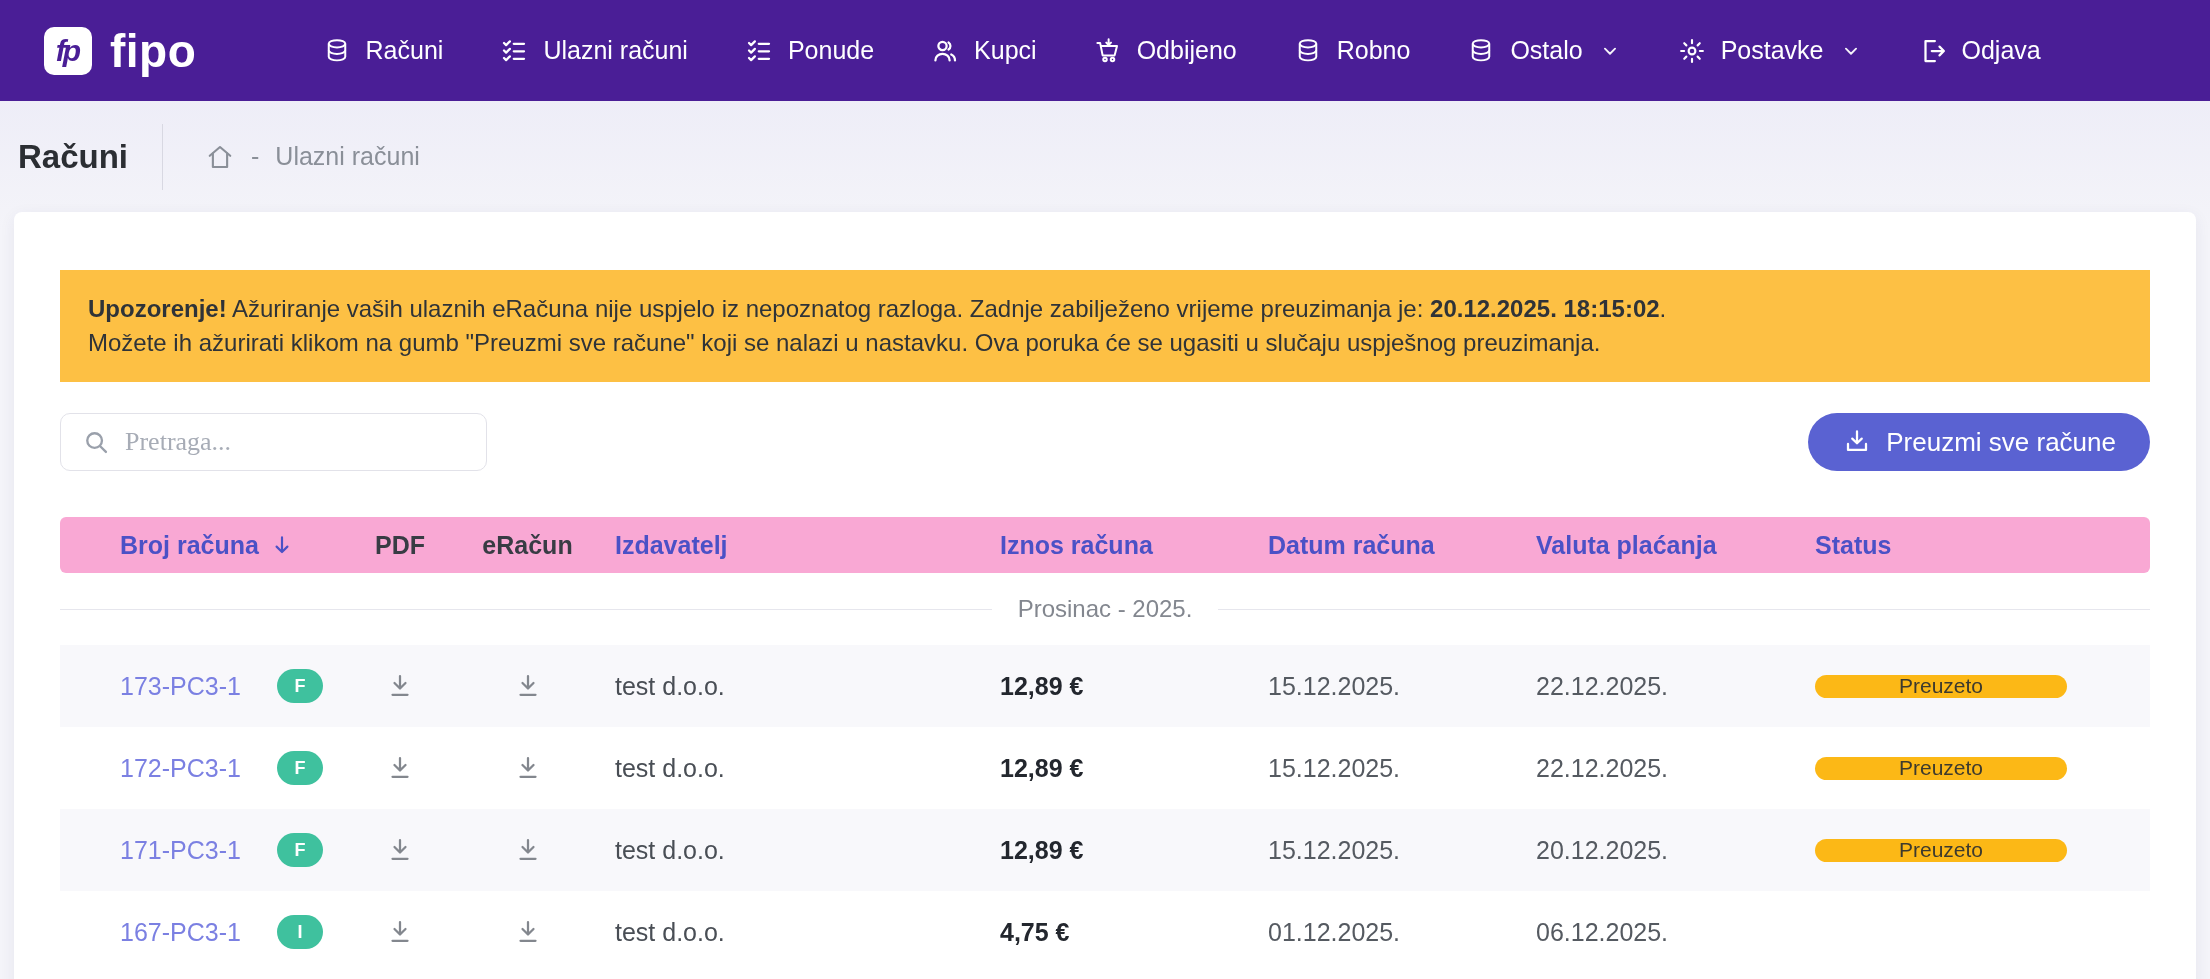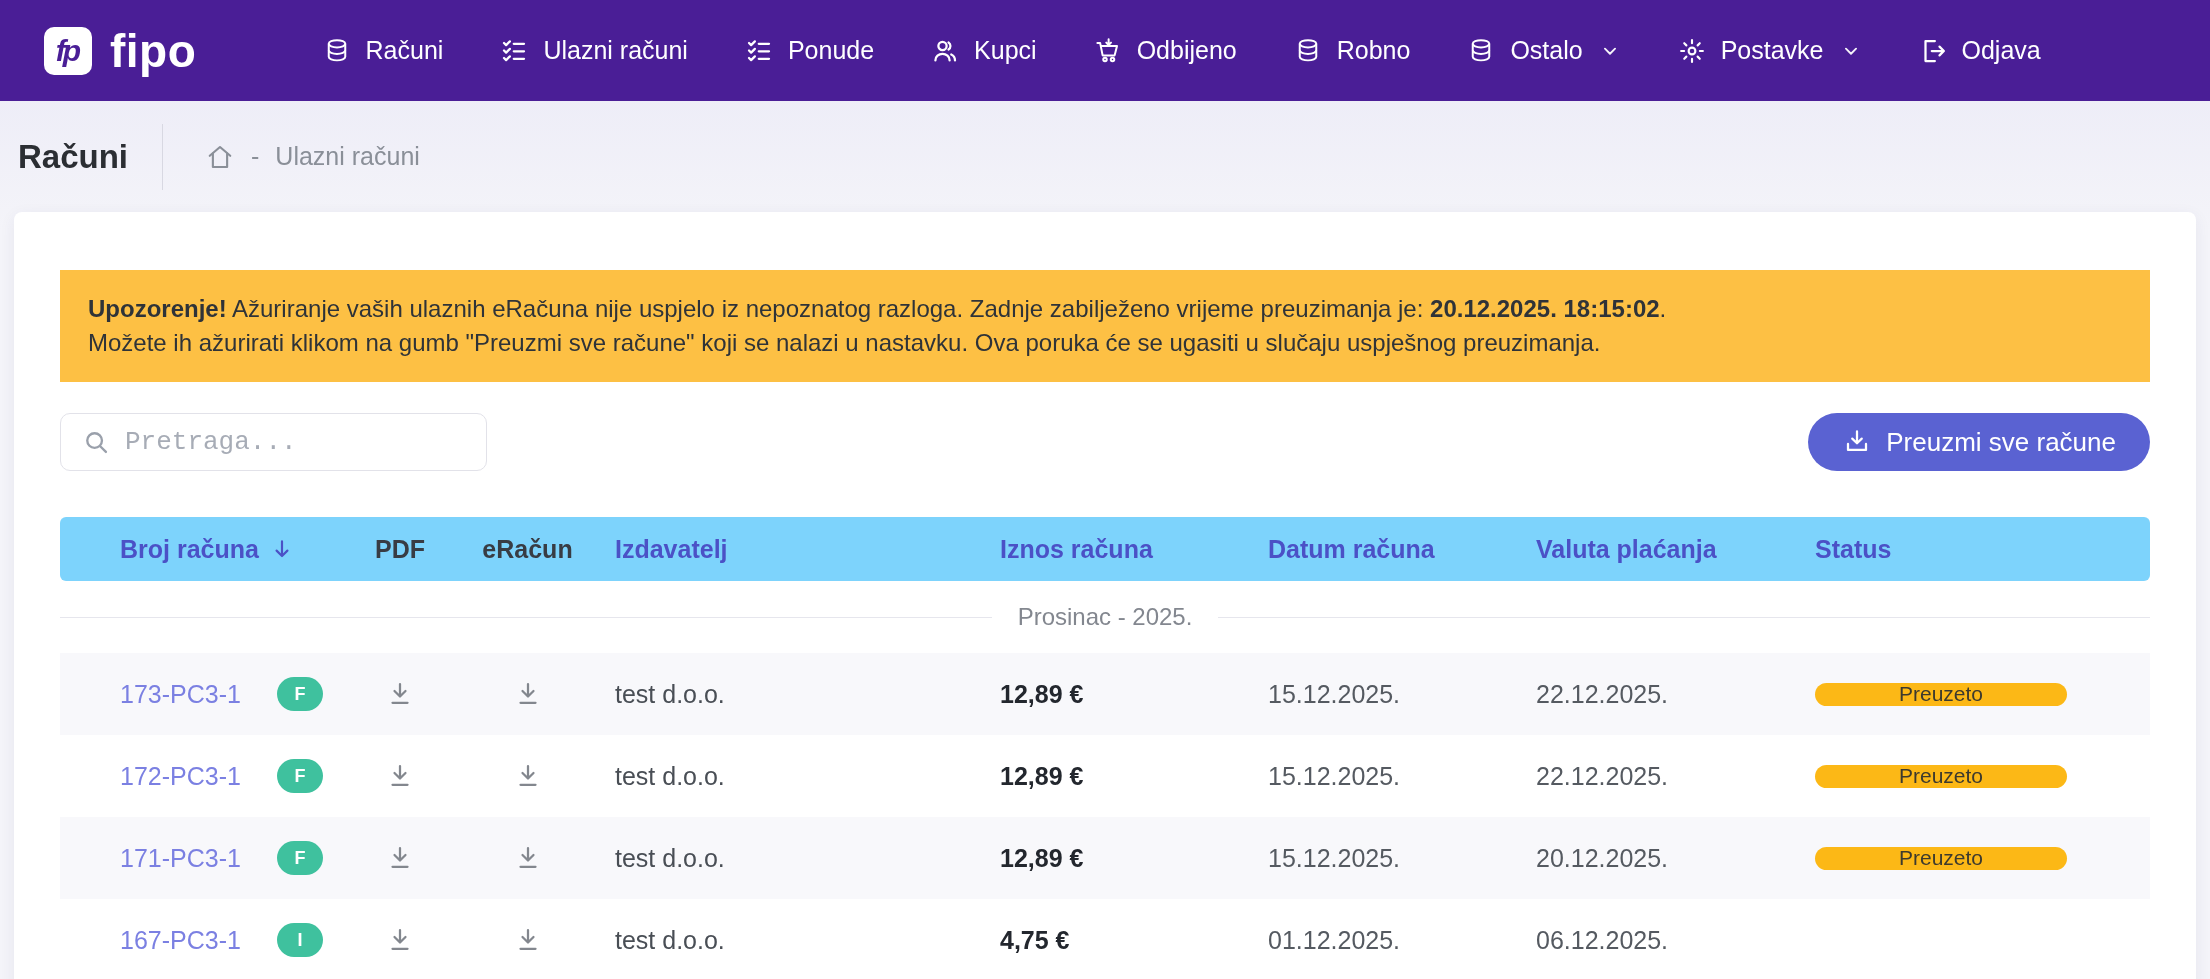--- a/index.html
+++ b/index.html
@@ -58,34 +58,34 @@
   }
   .banner b { font-weight:700; }
 
   
   .toolbar { display:flex; align-items:center; margin-top:31px; }
   .search-wrap { position:relative; }
   .search-wrap .sicon { position:absolute; left:22px; top:50%; transform:translateY(-50%); color:#9aa0ab; }
   .search-input {
     width:427px; height:58px; border:1px solid #e2e2e9; border-radius:10px;
     padding:0 20px 0 64px; font-size:26px; color:#3a3f47; outline:none;
-    font-family:Liberation Mono, monospace; background:#fff;
+    font-family:Liberation Serif, serif; background:#fff;
   }
   .search-input::placeholder { color:#a7acb6; }
   .btn-primary {
     margin-left:auto; height:58px; border:none; border-radius:29px;
     background:#5A62D2; color:#fff; font-size:26px; font-weight:500;
     display:flex; align-items:center; gap:14px; padding:16px 34px; cursor:pointer;
     font-family:"Liberation Sans", sans-serif;
   }
 
   
   .table { margin-top:46px; --cols:300px 80px 175px 385px 268px 268px 279px 1fr; }
   .tr { display:grid; grid-template-columns:var(--cols); align-items:center; }
-  .thead { background:#7dd3fc; border-radius:6px; height:64px; }
+  .thead { background:#f9a8d4; border-radius:6px; height:56px; }
   .th { font-size:25px; font-weight:700; color:#4B51C6; display:flex; align-items:center; gap:10px; }
   .th.dark { color:#383C44; }
   .th.center { justify-content:center; }
   .c-first { padding-left:60px; }
   .sort-ic { color:#4B51C6; }
 
   .group-row {
     height:72px; display:flex; align-items:center; gap:26px; color:#83878f; font-size:24px;
   }
   .group-row::before, .group-row::after {

